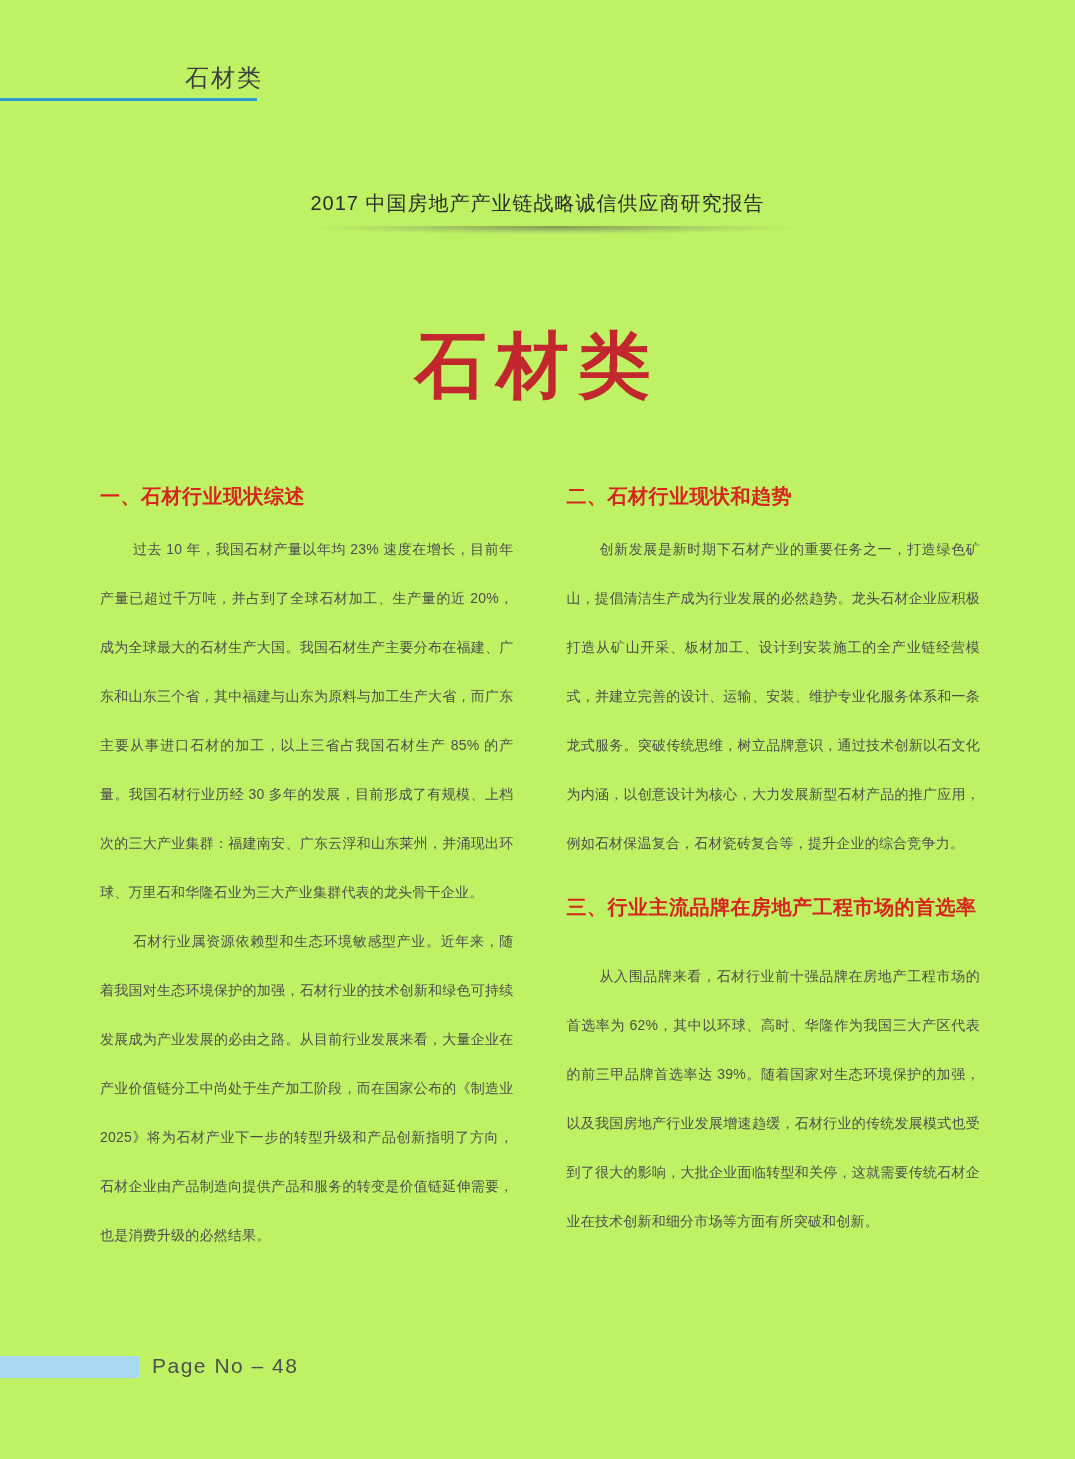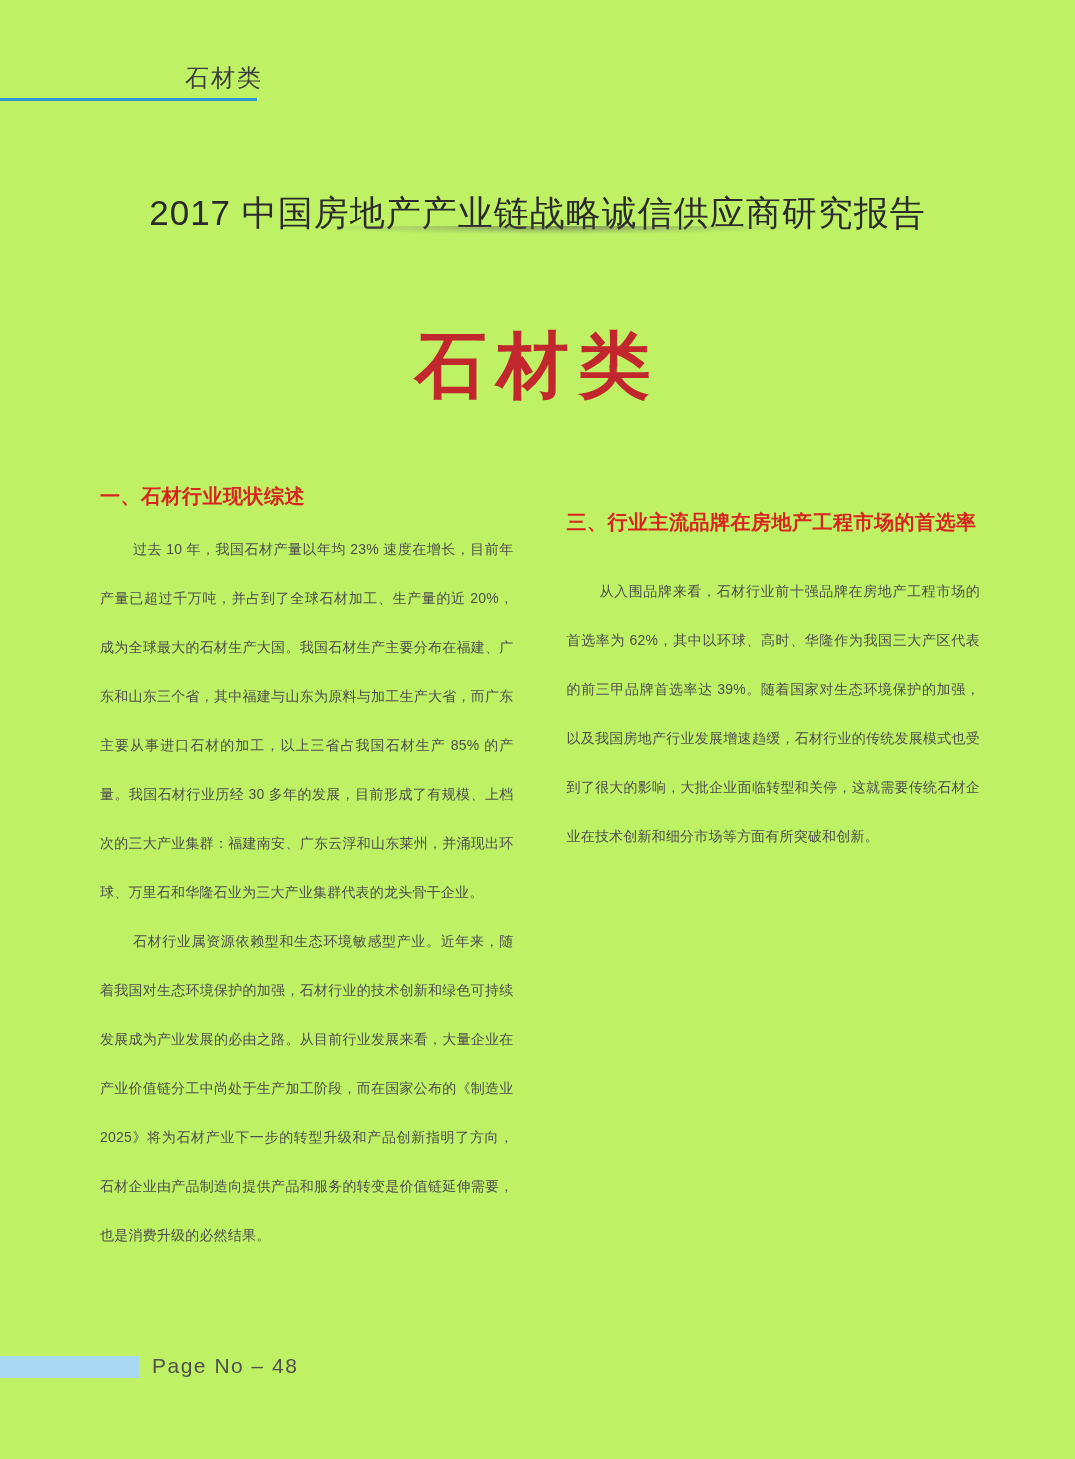--- a/index.html
+++ b/index.html
@@ -30,21 +30,21 @@
     width: 257px; height: 3px;
     background: #2e9ad3;
   }
 
   
   .report-title {
     position: absolute;
     left: 0; top: 190px;
     width: 1075px;
     text-align: center;
-    font-size: 35px;
+    font-size: 20px;
     color: #2b2b2b;
     letter-spacing: 1px;
   }
   .title-shadow {
     position: absolute;
     left: 228px; top: 226px;
     width: 655px; height: 11px;
     background: radial-gradient(ellipse 50% 90% at 50% 10%,
       rgba(70,70,70,0.50) 0%,
       rgba(110,110,110,0.22) 45%,
@@ -124,20 +124,22 @@
 
   <div class="main-title">石材类</div>
 
   <div class="content">
     <div class="column">
       <div class="section-heading">一、石材行业现状综述</div>
       <p class="para">过去 10 年，我国石材产量以年均 23% 速度在增长，目前年产量已超过千万吨，并占到了全球石材加工、生产量的近 20%，成为全球最大的石材生产大国。我国石材生产主要分布在福建、广东和山东三个省，其中福建与山东为原料与加工生产大省，而广东主要从事进口石材的加工，以上三省占我国石材生产 85% 的产量。我国石材行业历经 30 多年的发展，目前形成了有规模、上档次的三大产业集群：福建南安、广东云浮和山东莱州，并涌现出环球、万里石和华隆石业为三大产业集群代表的龙头骨干企业。</p>
       <p class="para">石材行业属资源依赖型和生态环境敏感型产业。近年来，随着我国对生态环境保护的加强，石材行业的技术创新和绿色可持续发展成为产业发展的必由之路。从目前行业发展来看，大量企业在产业价值链分工中尚处于生产加工阶段，而在国家公布的《制造业 2025》将为石材产业下一步的转型升级和产品创新指明了方向，石材企业由产品制造向提供产品和服务的转变是价值链延伸需要，也是消费升级的必然结果。</p>
     </div>
     <div class="column">
+      <div class="section-heading">二、石材行业现状和趋势</div>
+      <p class="para">创新发展是新时期下石材产业的重要任务之一，打造绿色矿山，提倡清洁生产成为行业发展的必然趋势。龙头石材企业应积极打造从矿山开采、板材加工、设计到安装施工的全产业链经营模式，并建立完善的设计、运输、安装、维护专业化服务体系和一条龙式服务。突破传统思维，树立品牌意识，通过技术创新以石文化为内涵，以创意设计为核心，大力发展新型石材产品的推广应用，例如石材保温复合，石材瓷砖复合等，提升企业的综合竞争力。</p>
       <div class="section-heading mid">三、行业主流品牌在房地产工程市场的首选率</div>
       <p class="para">从入围品牌来看，石材行业前十强品牌在房地产工程市场的首选率为 62%，其中以环球、高时、华隆作为我国三大产区代表的前三甲品牌首选率达 39%。随着国家对生态环境保护的加强，以及我国房地产行业发展增速趋缓，石材行业的传统发展模式也受到了很大的影响，大批企业面临转型和关停，这就需要传统石材企业在技术创新和细分市场等方面有所突破和创新。</p>
     </div>
   </div>
 
   <div class="footer-bar"></div>
   <div class="footer-page">Page No – 48</div>
 
 </div>
 

